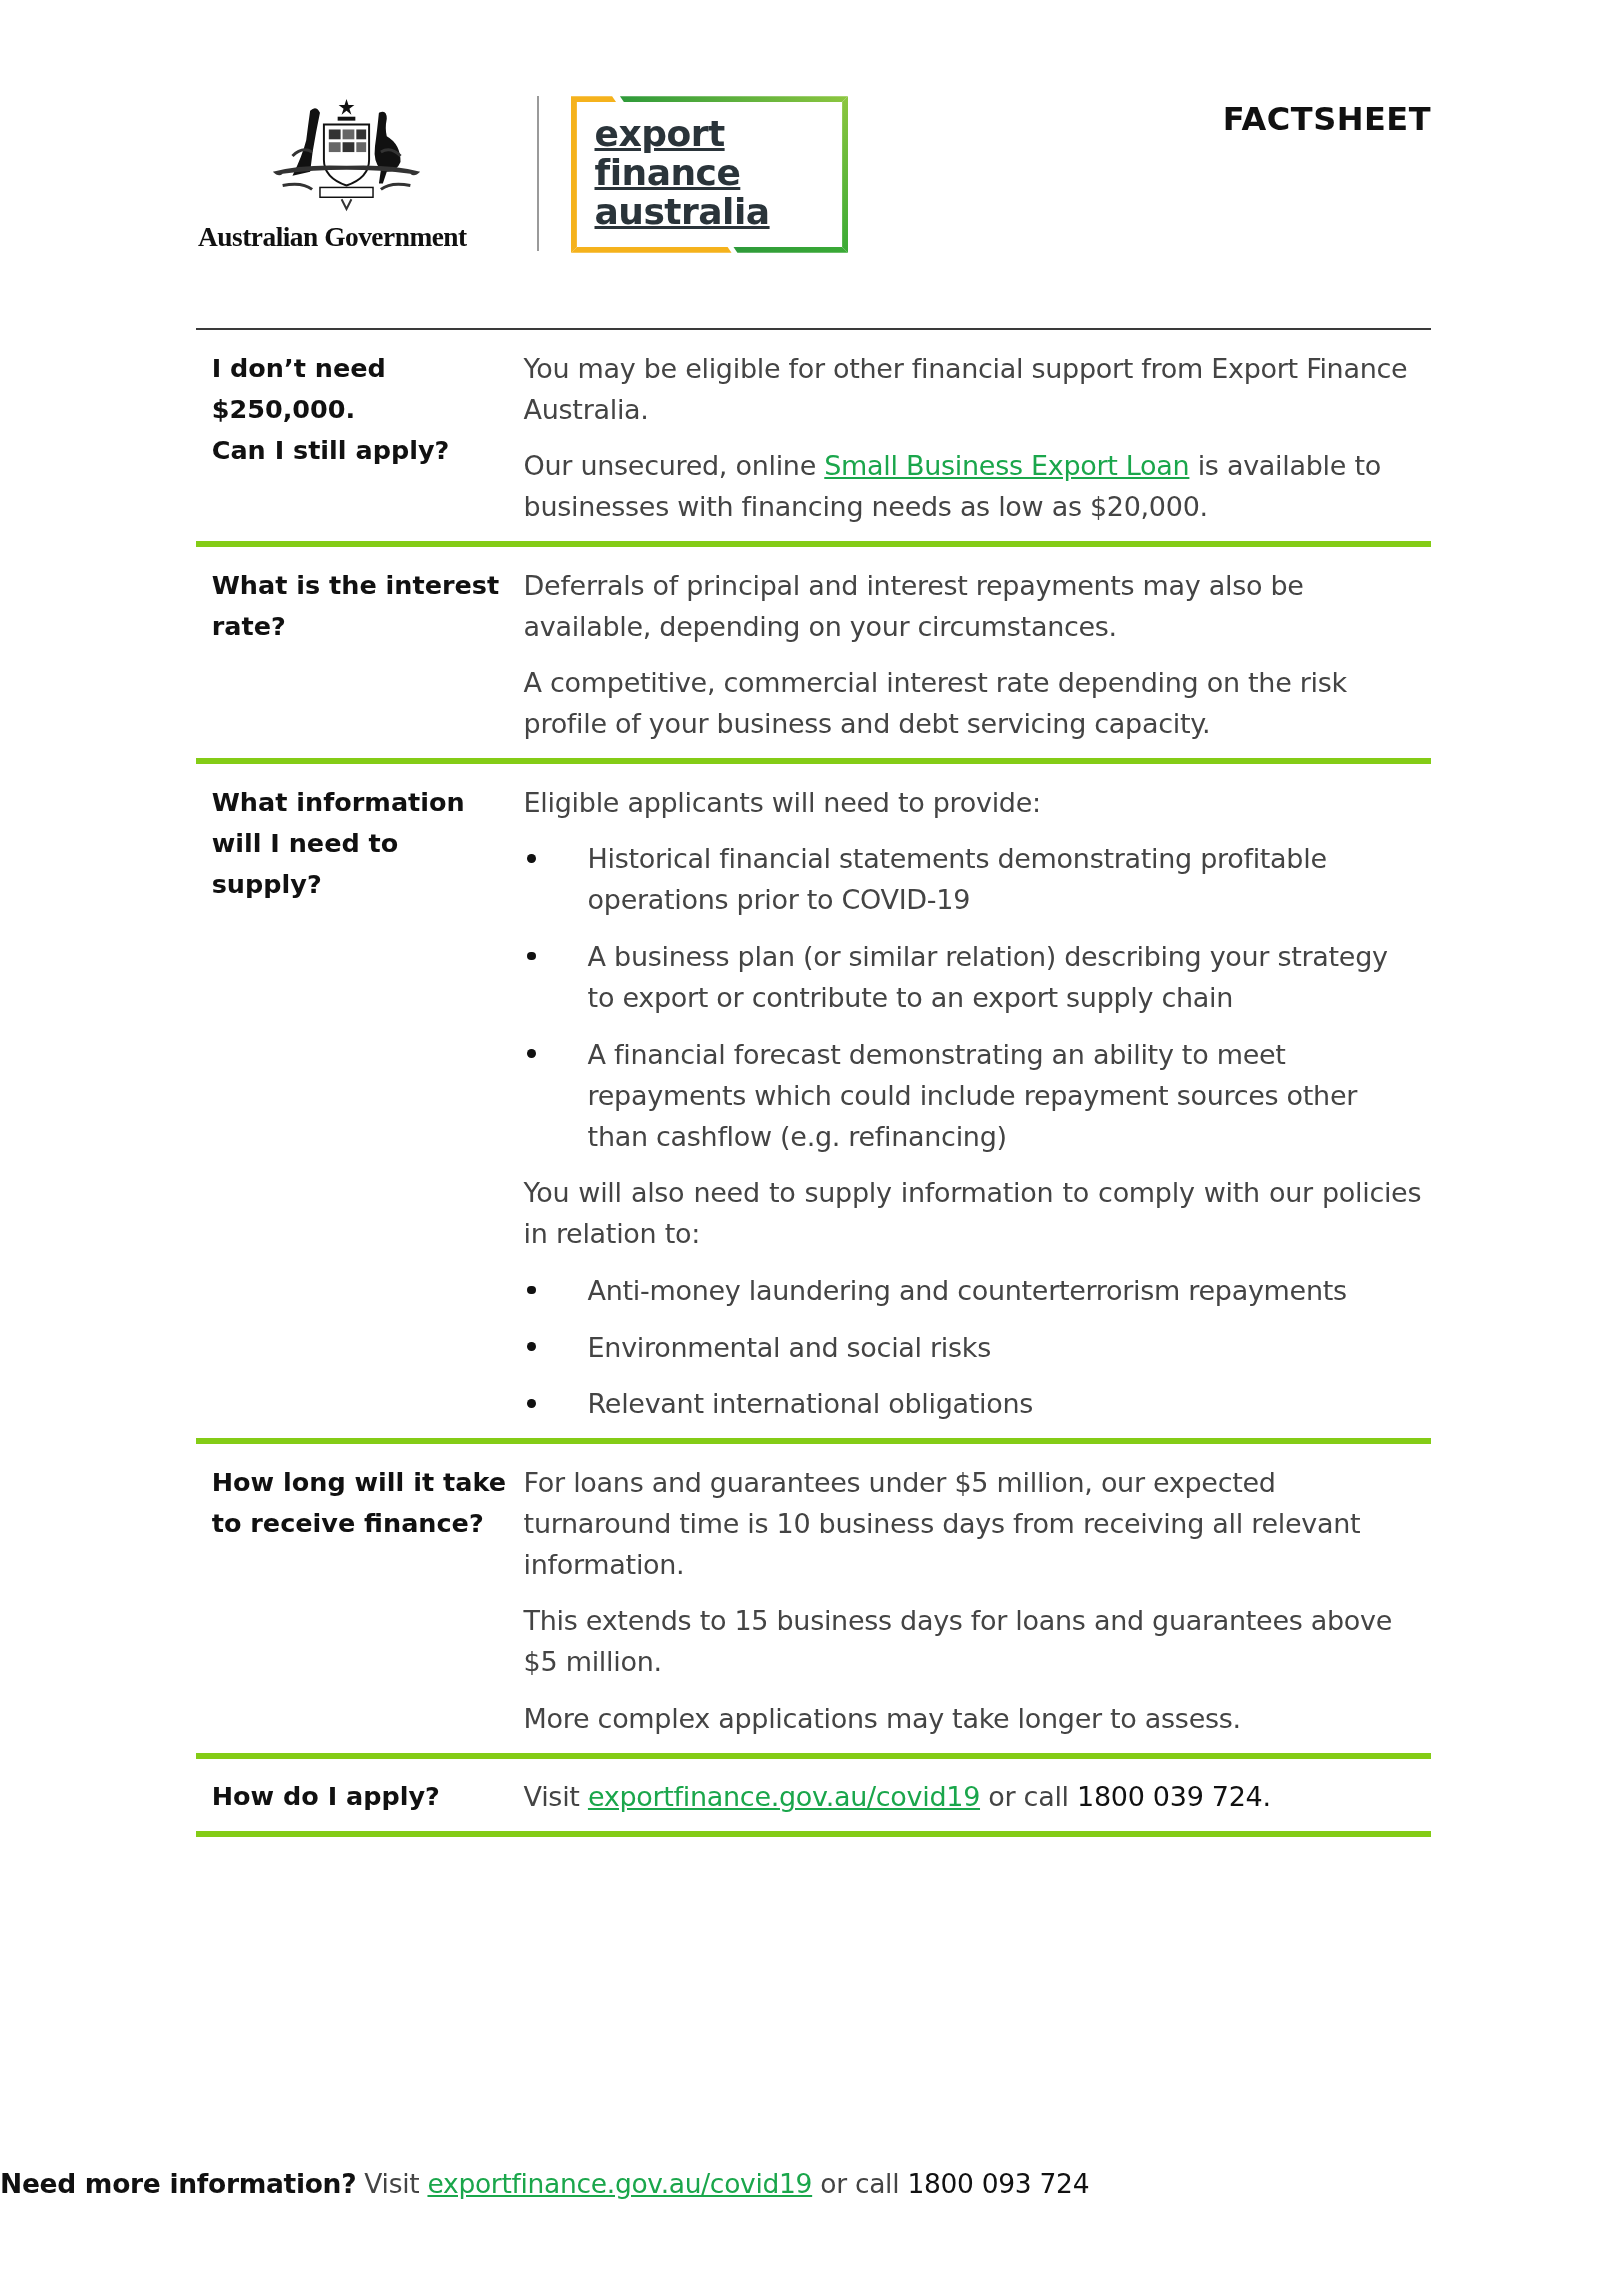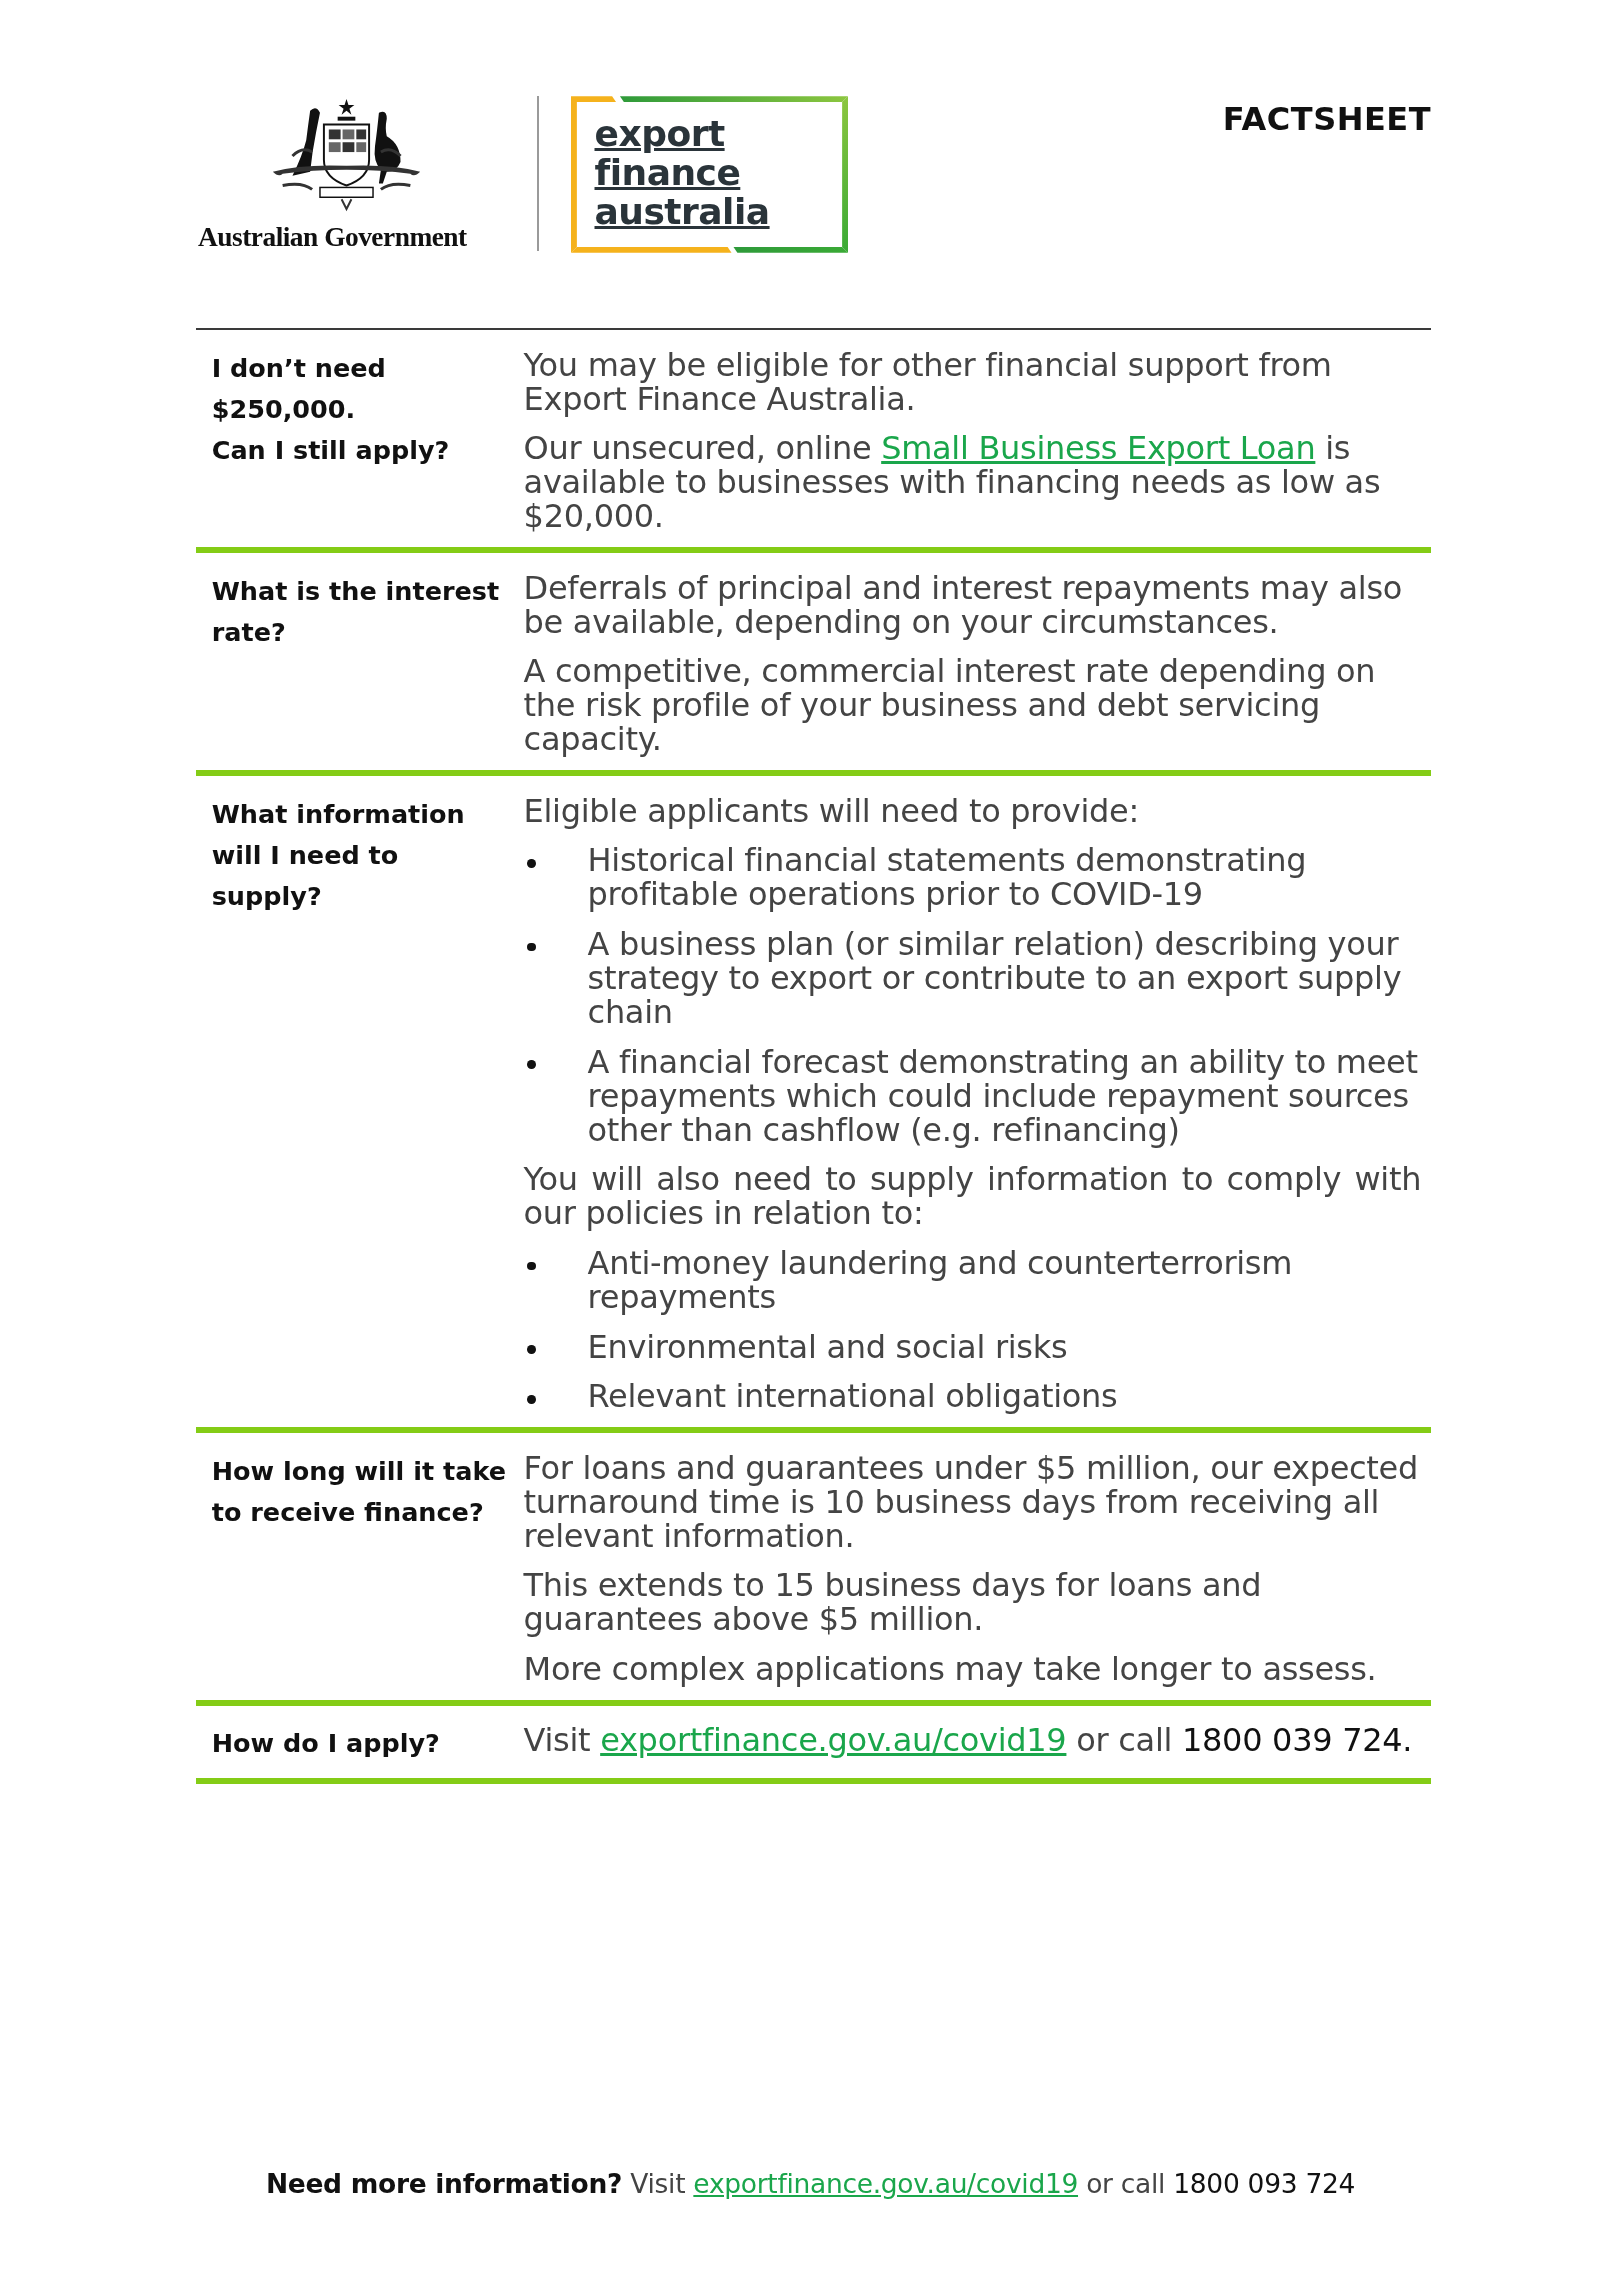--- a/index.html
+++ b/index.html
@@ -34,39 +34,39 @@
     position: absolute; left: 196px; top: 328px; width: 1235px;
     border-top: 2px solid #3a3a3a;
   }
   .faq-row { display: flex; border-bottom: 6px solid #84cc16; }
   .faq-q {
     width: 310px; flex: 0 0 310px; padding: 17.6px 0 13.7px 15.7px; box-sizing: border-box;
     font-size: 25.5px; line-height: 41px; font-weight: bold; color: #111;
   }
   .faq-a {
     flex: 1; padding: 17.6px 9.8px 13.7px 17.6px;
-    font-size: 32px; line-height: 34px; color: #444; font-weight: normal;
+    font-size: 27px; line-height: 41px; color: #444; font-weight: normal;
     letter-spacing: -0.3px;
   }
   .faq-a p { margin: 0 0 15.7px 0; }
   .faq-a p:last-child { margin-bottom: 0; }
   .faq-a p.justify { text-align: justify; }
   .link { color: #1aa64b; text-decoration: underline; cursor: pointer; }
   .phone { color: #111; }
   ul.bullets { list-style: none; margin: 0 0 15.7px 0; padding: 0; }
   ul.bullets li { position: relative; padding-left: 64px; margin-bottom: 15.7px; }
   ul.bullets li:last-child { margin-bottom: 0; }
   ul.bullets li::before {
     content: ""; position: absolute; left: 3.9px; top: 15.7px;
     width: 8.8px; height: 8.8px; border-radius: 50%; background: #111;
   }
   ul.bullets:last-child { margin-bottom: 0; }
 
   .footer {
-    position: absolute; left: 0; top: 2168px; width: 1621px; text-align: center;
+    position: absolute; left: 0; top: 2168px; width: 1621px; 
     font-size: 26.5px; color: #444; letter-spacing: -0.3px;
   }
   .footer .strong { font-weight: bold; color: #111; }
 </style>
 </head>
 <body>
 
 <div class="header">
   <div class="gov-logo">
     <svg class="gov-crest" viewBox="0 0 170 120" width="167" height="118">

